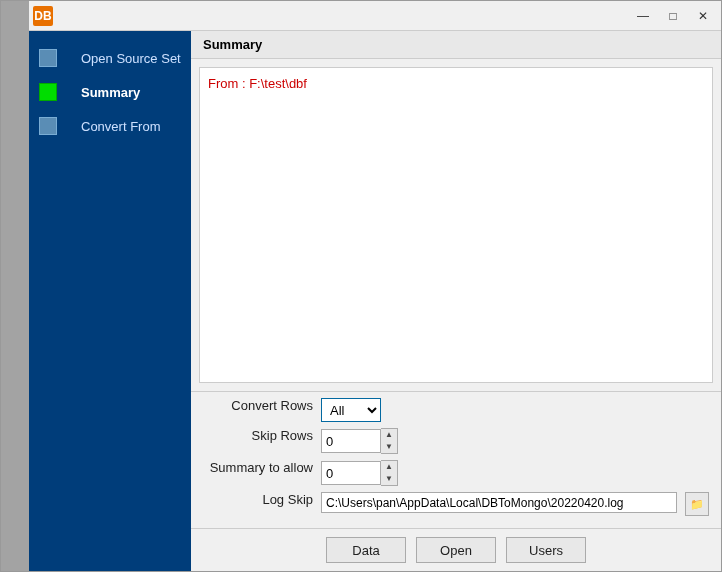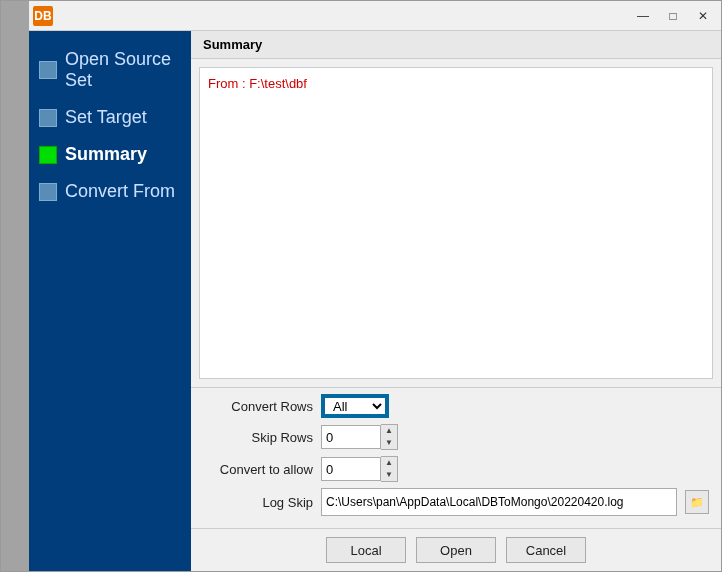--- a/index.html
+++ b/index.html
@@ -48,22 +48,22 @@
       padding: 10px 0;
       display: flex;
       flex-direction: column;
     }
     .sidebar-item {
       display: flex;
       align-items: center;
       padding: 8px 10px;
       cursor: pointer;
       color: #cce0ff;
-      gap: 8px;
-      font-size: 18px;
+      gap: 24px;
+      font-size: 13px;
     }
     .sidebar-item.active {
       color: white;
       font-weight: bold;
     }
     .sidebar-icon {
       width: 18px;
       height: 18px;
       background: #5a8db5;
       border: 1px solid #7aadd4;
@@ -110,34 +110,33 @@
       color: #cc0000;
       font-size: 13px;
     }
     .options-area {
       background: #f0f0f0;
       padding: 6px 12px;
       border-top: 1px solid #ccc;
     }
     .option-row {
       display: flex;
-      align-items: center;
       margin-bottom: 6px;
       gap: 8px;
     }
     .option-label {
       width: 110px;
       font-size: 13px;
       color: #222;
       text-align: right;
     }
     .option-select {
-      width: 68px;
+      width: 60px;
       height: 24px;
-      border: 4px solid #0369a1;
+      border: 1px solid #0369a1;
       background: white;
       font-size: 13px;
       padding: 0 4px;
     }
     .spinner-wrapper {
       display: flex;
       align-items: center;
     }
     .spinner-input {
       width: 60px;
@@ -162,21 +161,21 @@
       cursor: pointer;
       font-size: 8px;
       line-height: 1;
       display: flex;
       align-items: center;
       justify-content: center;
       color: #444;
     }
     .log-file-input {
       flex: 1;
-      height: 28px;
+      height: 21px;
       border: 1px solid #aaa;
       background: white;
       font-size: 12px;
       padding: 0 4px;
     }
     .browse-btn {
       width: 24px;
       height: 24px;
       border: 1px solid #aaa;
       background: #e8e8e8;
@@ -251,24 +250,20 @@
       <button class="title-btn close">✕</button>
     </div>
   </div>
 
   <div class="main-content">
 
     <div class="sidebar">
       <div class="sidebar-item">
         <div class="sidebar-icon inactive"></div>
         <span>Open Source Set</span>
-      </div>
-      <div class="sidebar-item">
-        <div class="sidebar-icon inactive"></div>
-        <span>Set Target</span>
       </div>
       <div class="sidebar-item active">
         <div class="sidebar-icon active-icon"></div>
         <span>Summary</span>
       </div>
       <div class="sidebar-item">
         <div class="sidebar-icon inactive"></div>
         <span>Convert From</span>
       </div>
     </div>
@@ -295,39 +290,39 @@
           <div class="spinner-wrapper">
             <input class="spinner-input" type="text" value="0" style="">
             <div class="spinner-btns">
               <button class="spinner-btn">▲</button>
               <button class="spinner-btn">▼</button>
             </div>
           </div>
         </div>
 
         <div class="option-row">
-          <span class="option-label">Convert to allow</span>
+          <span class="option-label">Summary to allow</span>
           <div class="spinner-wrapper">
             <input class="spinner-input" type="text" value="0" style="">
             <div class="spinner-btns">
               <button class="spinner-btn">▲</button>
               <button class="spinner-btn">▼</button>
             </div>
           </div>
         </div>
 
         <div class="option-row">
           <span class="option-label">Log Skip</span>
           <input class="log-file-input" type="text" value="C:\Users\pan\AppData\Local\DBToMongo\20220420.log" style="">
           <button class="browse-btn">
             <span>📁</span>
           </button>
         </div>
       </div>
 
       <div class="bottom-bar">
-        <button class="action-btn">Local</button>
+        <button class="action-btn">Data</button>
         <button class="action-btn primary">Open</button>
-        <button class="action-btn">Cancel</button>
+        <button class="action-btn">Users</button>
       </div>
     </div>
   </div>
 </div>
 
 </body></html>

